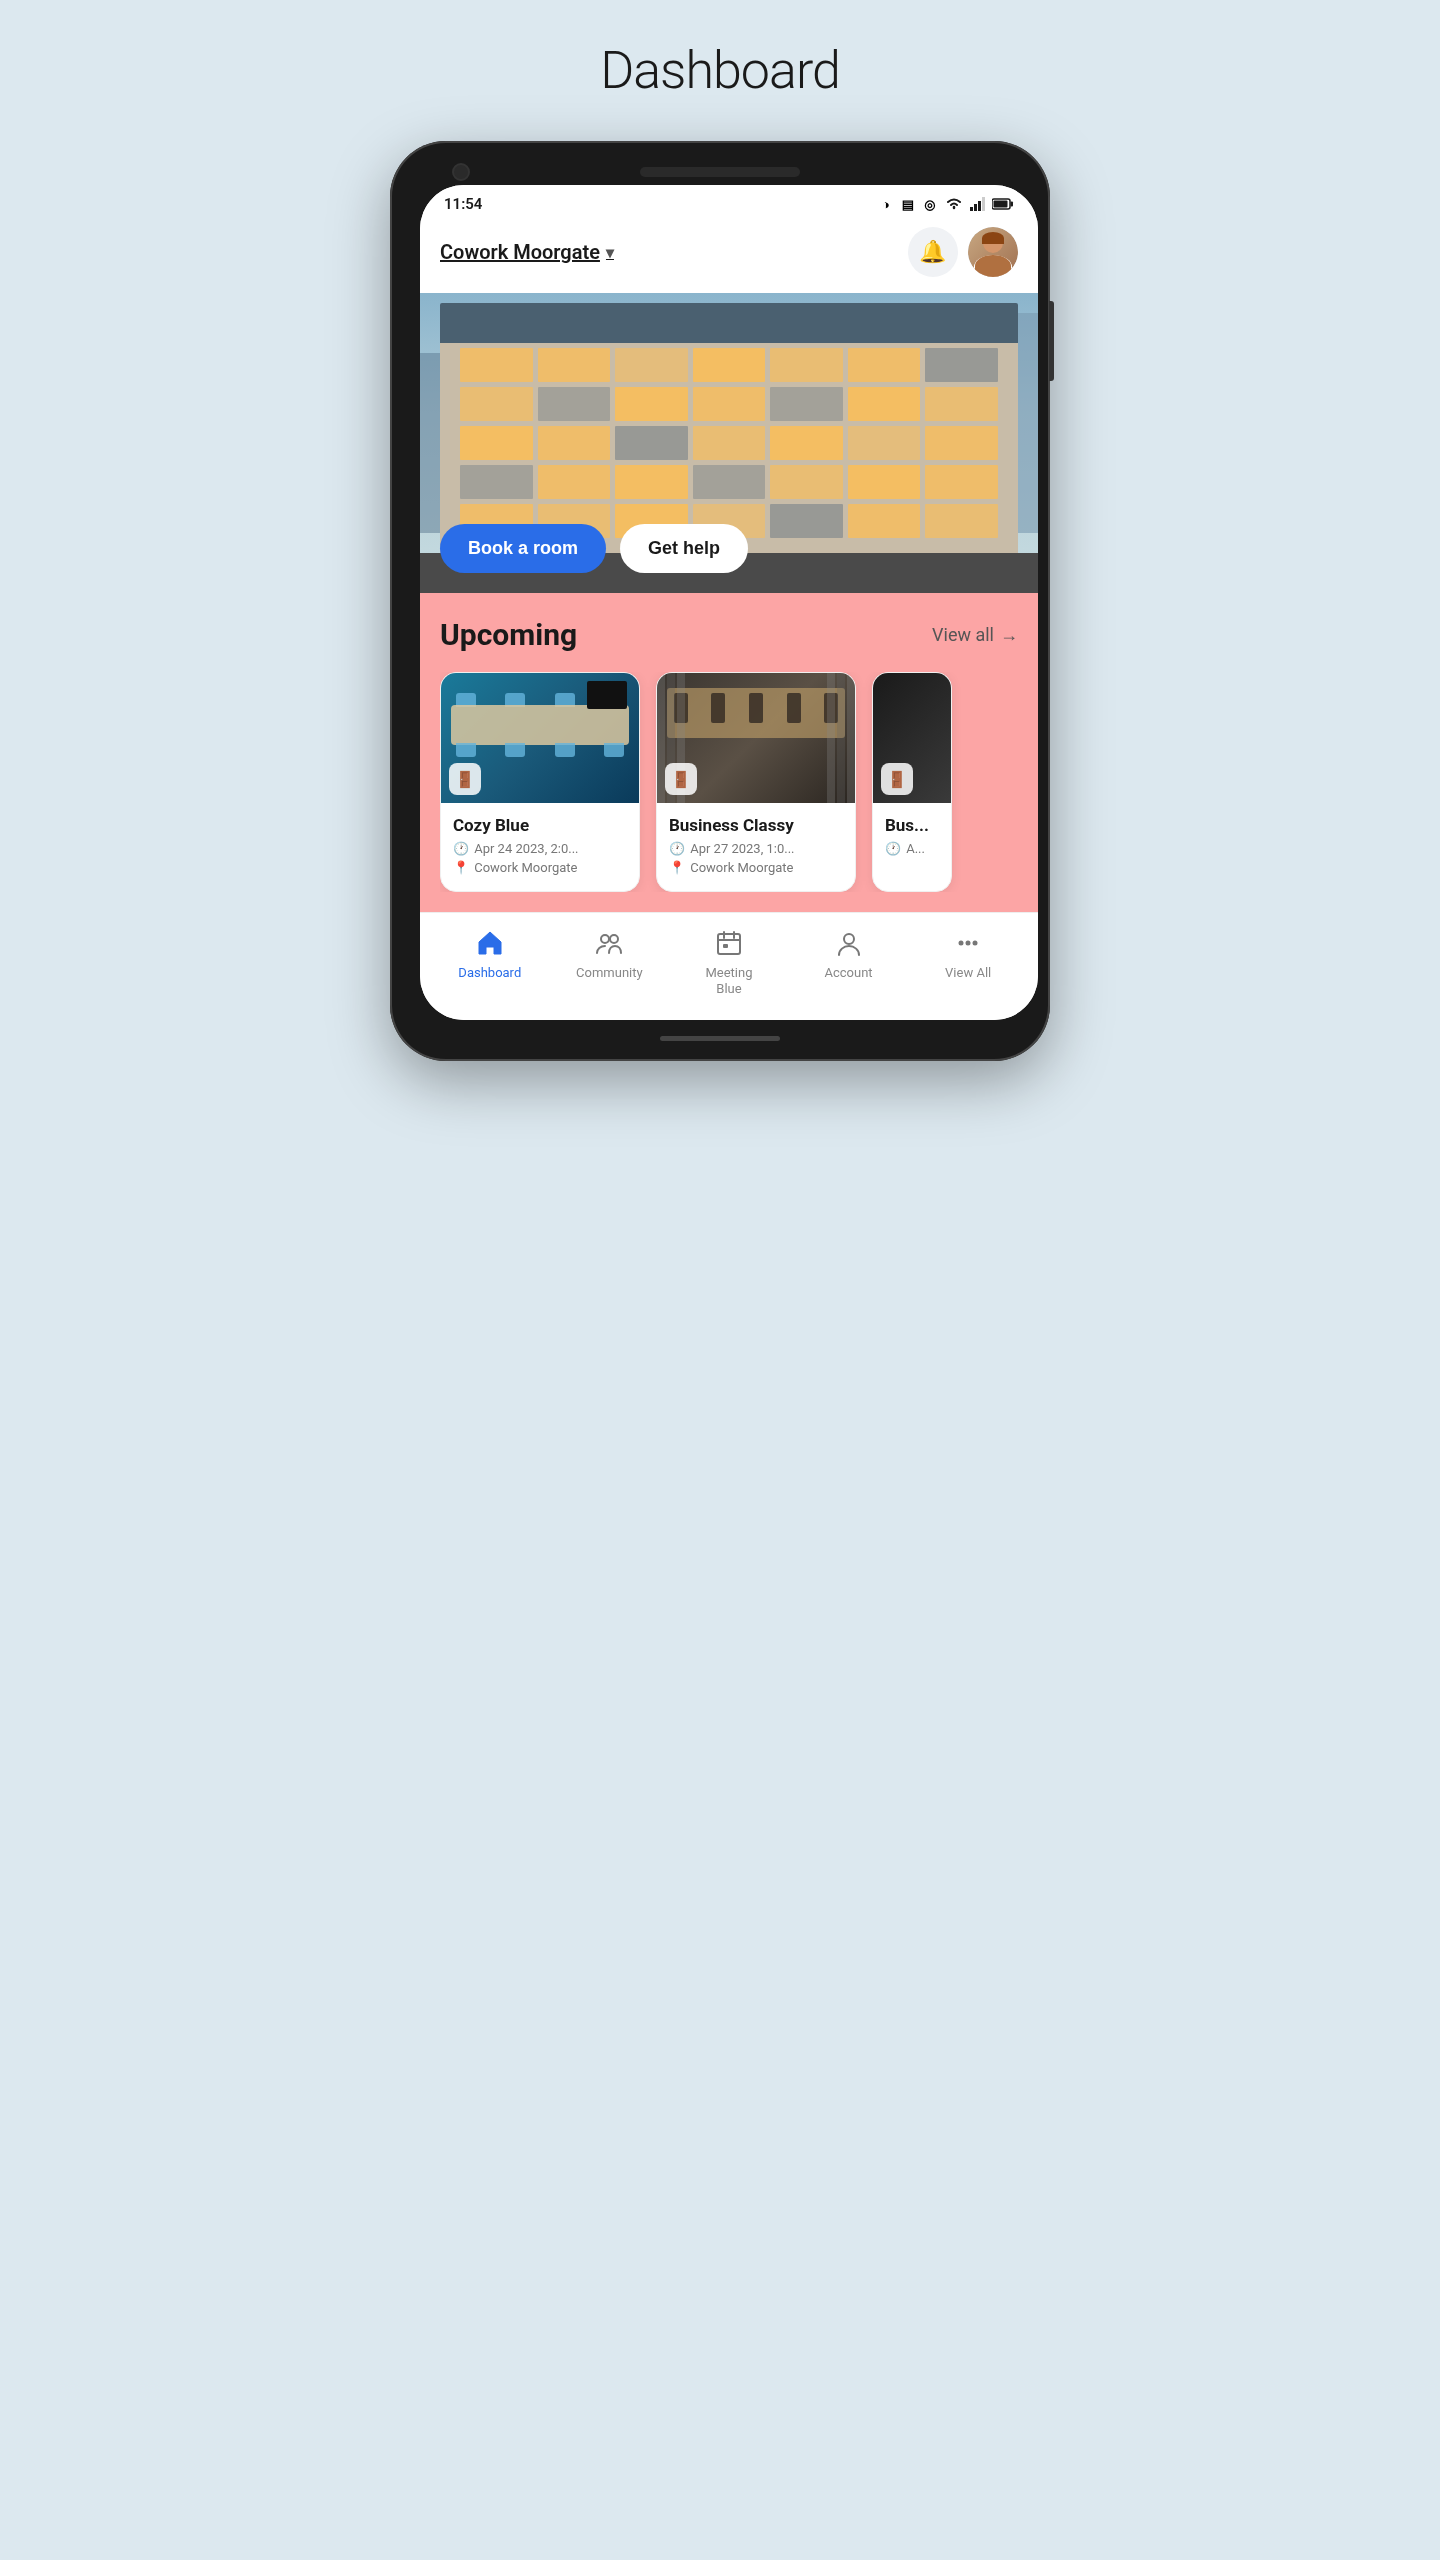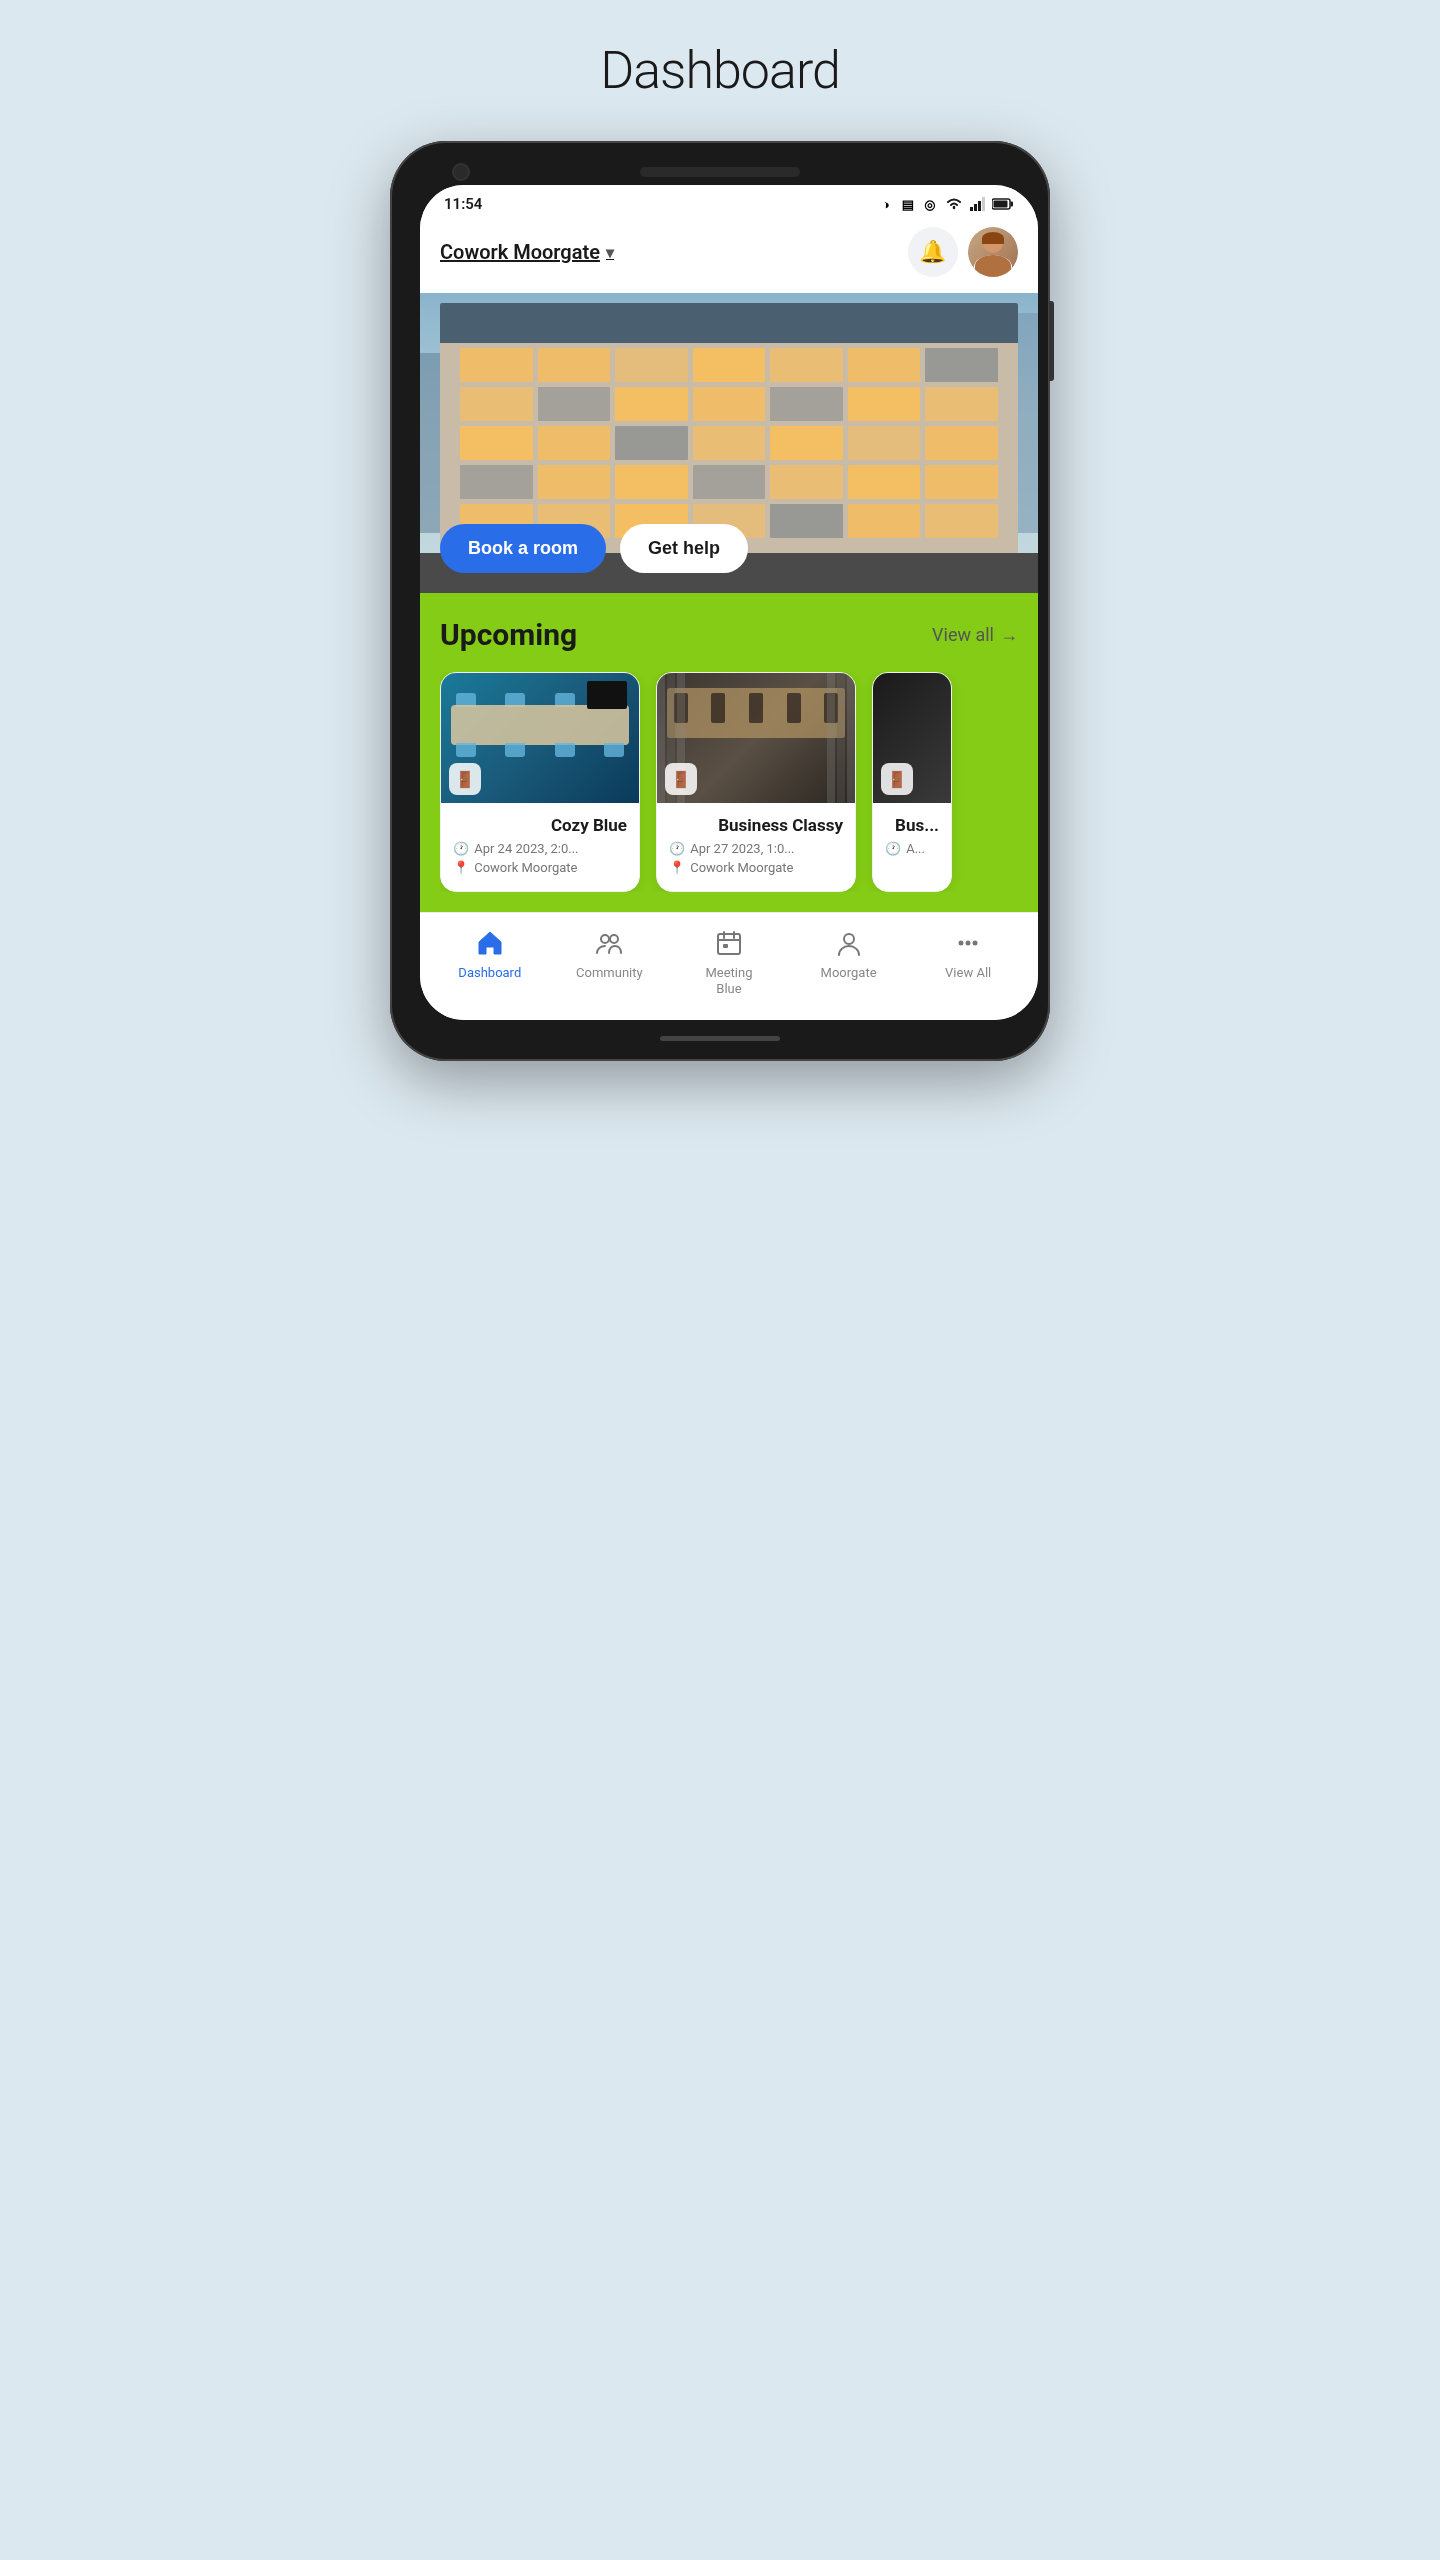--- a/index.html
+++ b/index.html
@@ -214,23 +214,22 @@
       border: none;
       border-radius: 30px;
       padding: 14px 28px;
       font-size: 18px;
       font-weight: 700;
       cursor: pointer;
     }
 
     
     .upcoming-section {
-      background: #84cc16;
+      background: #fca5a5;
       padding: 24px 20px 20px;
-      text-align: right;
     }
     .section-header {
       display: flex;
       align-items: center;
       justify-content: space-between;
       margin-bottom: 20px;
     }
     .section-title {
       font-size: 30px;
       font-weight: 700;
@@ -600,21 +599,21 @@
 Blue</span>
       </div>
 
       <div class="nav-item">
         <span class="nav-icon">
           <svg width="28" height="28" viewBox="0 0 28 28" fill="none">
             <circle cx="14" cy="10" r="5" stroke="#777" stroke-width="2" fill="none"></circle>
             <path d="M4 26C4 21 8.5 17 14 17C19.5 17 24 21 24 26" stroke="#777" stroke-width="2" stroke-linecap="round" fill="none"></path>
           </svg>
         </span>
-        <span class="nav-label">Moorgate</span>
+        <span class="nav-label">Account</span>
       </div>
 
       <div class="nav-item">
         <span class="nav-icon">
           <svg width="28" height="28" viewBox="0 0 28 28" fill="none">
             <circle cx="7" cy="14" r="2.5" fill="#777"></circle>
             <circle cx="14" cy="14" r="2.5" fill="#777"></circle>
             <circle cx="21" cy="14" r="2.5" fill="#777"></circle>
           </svg>
         </span>

